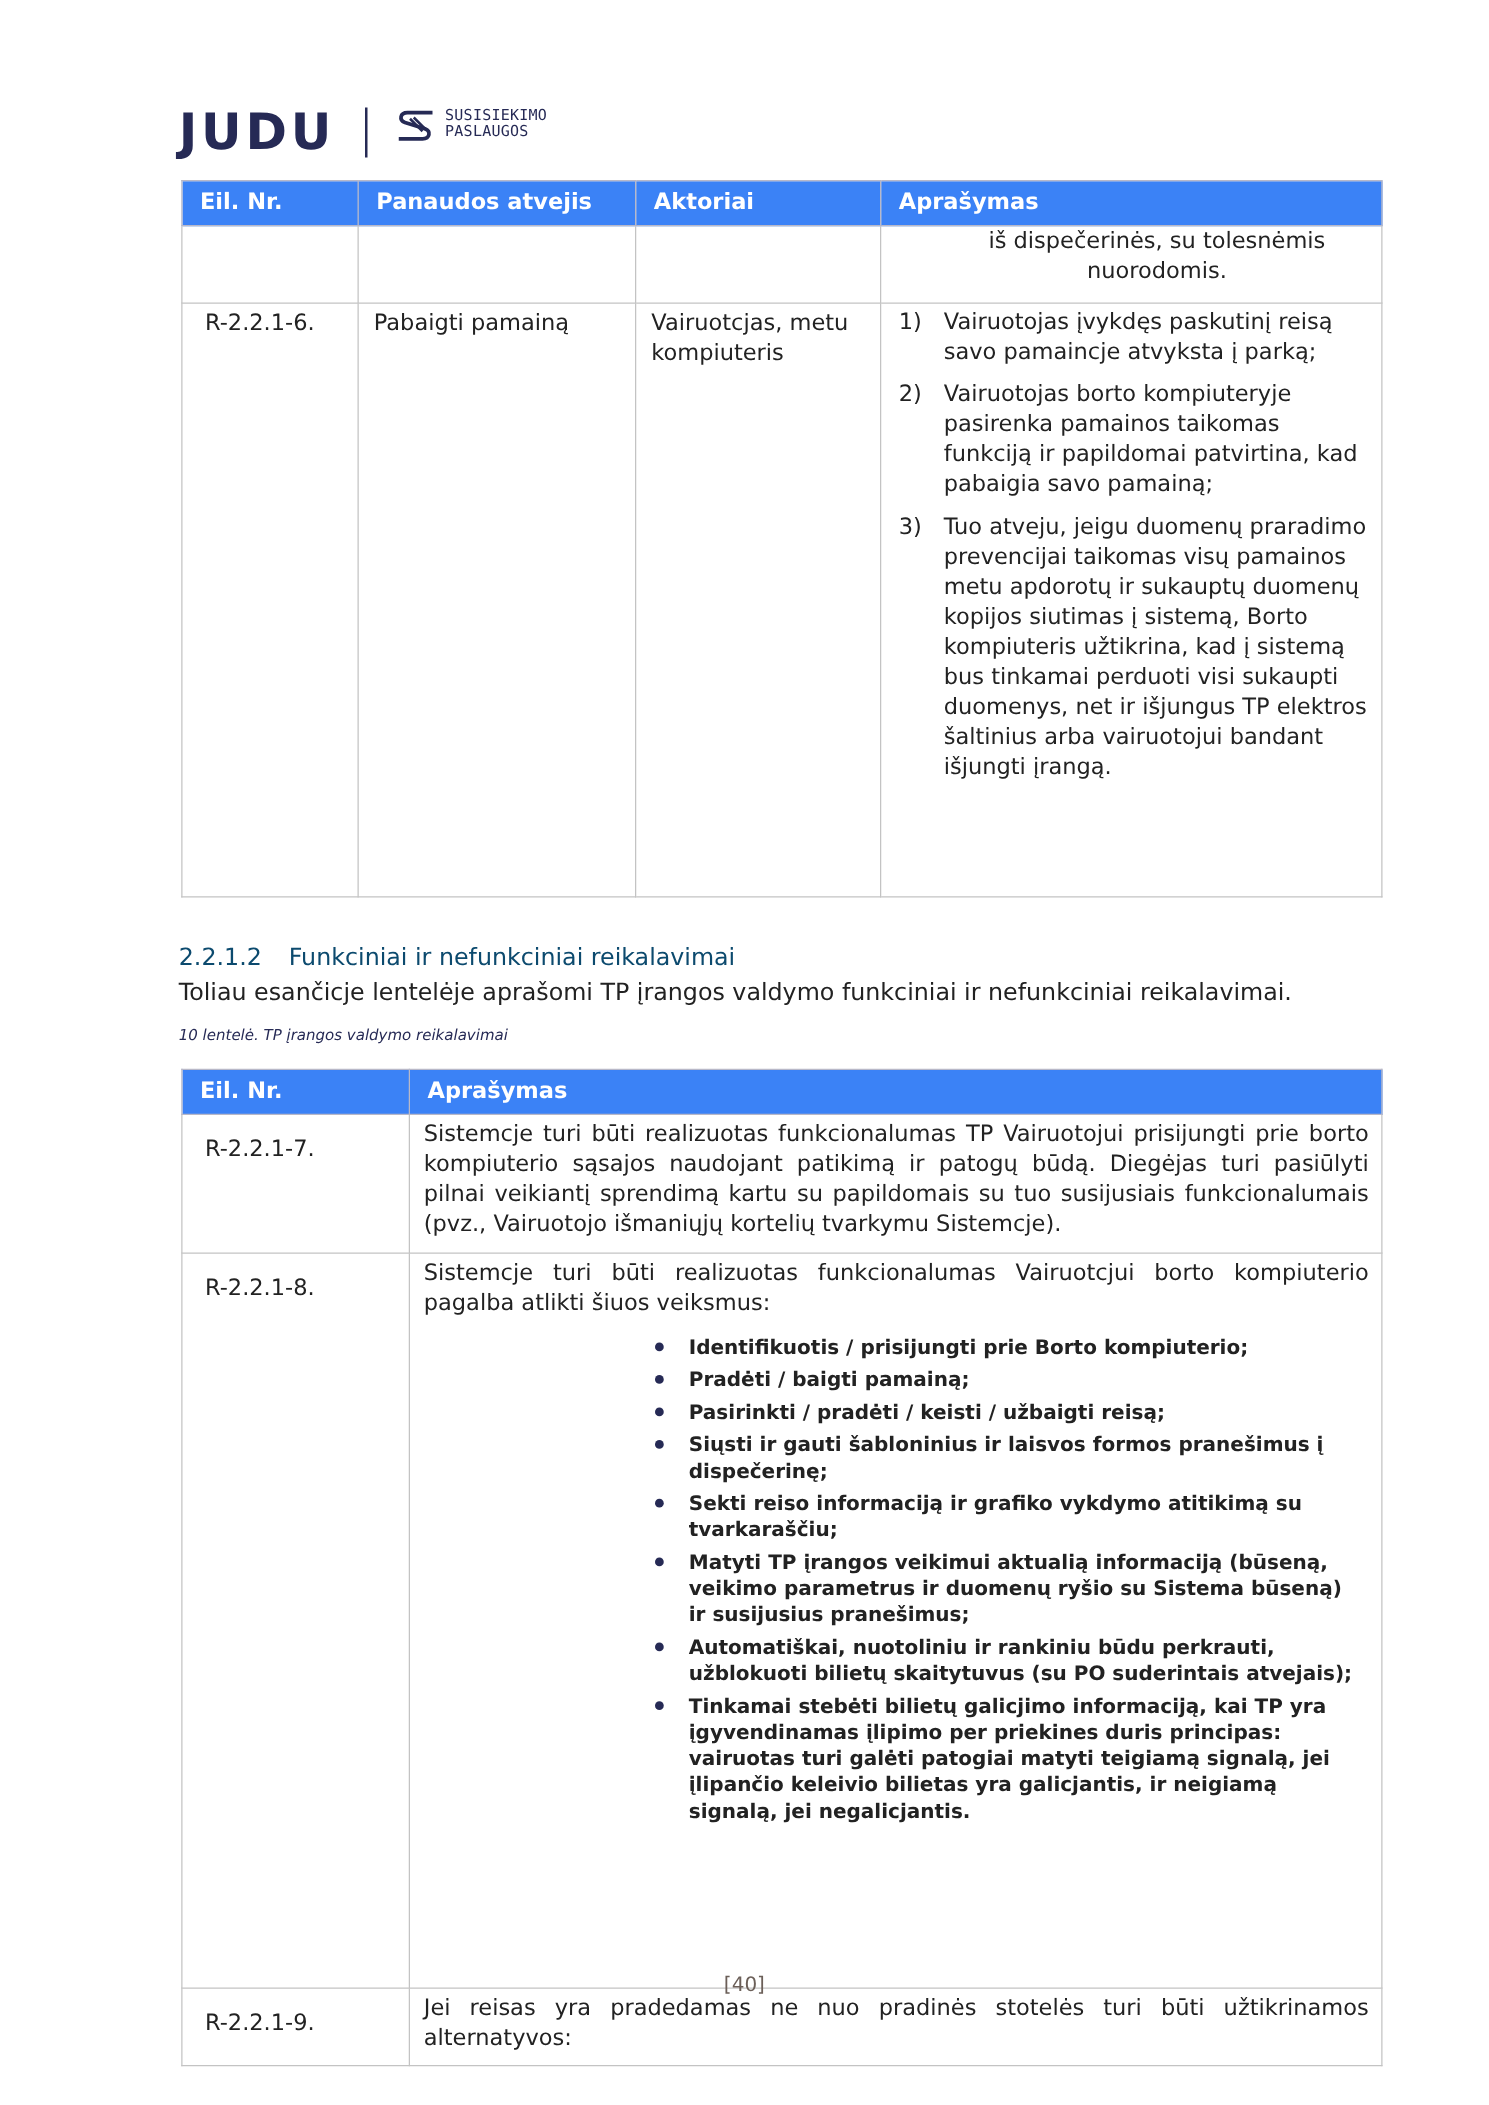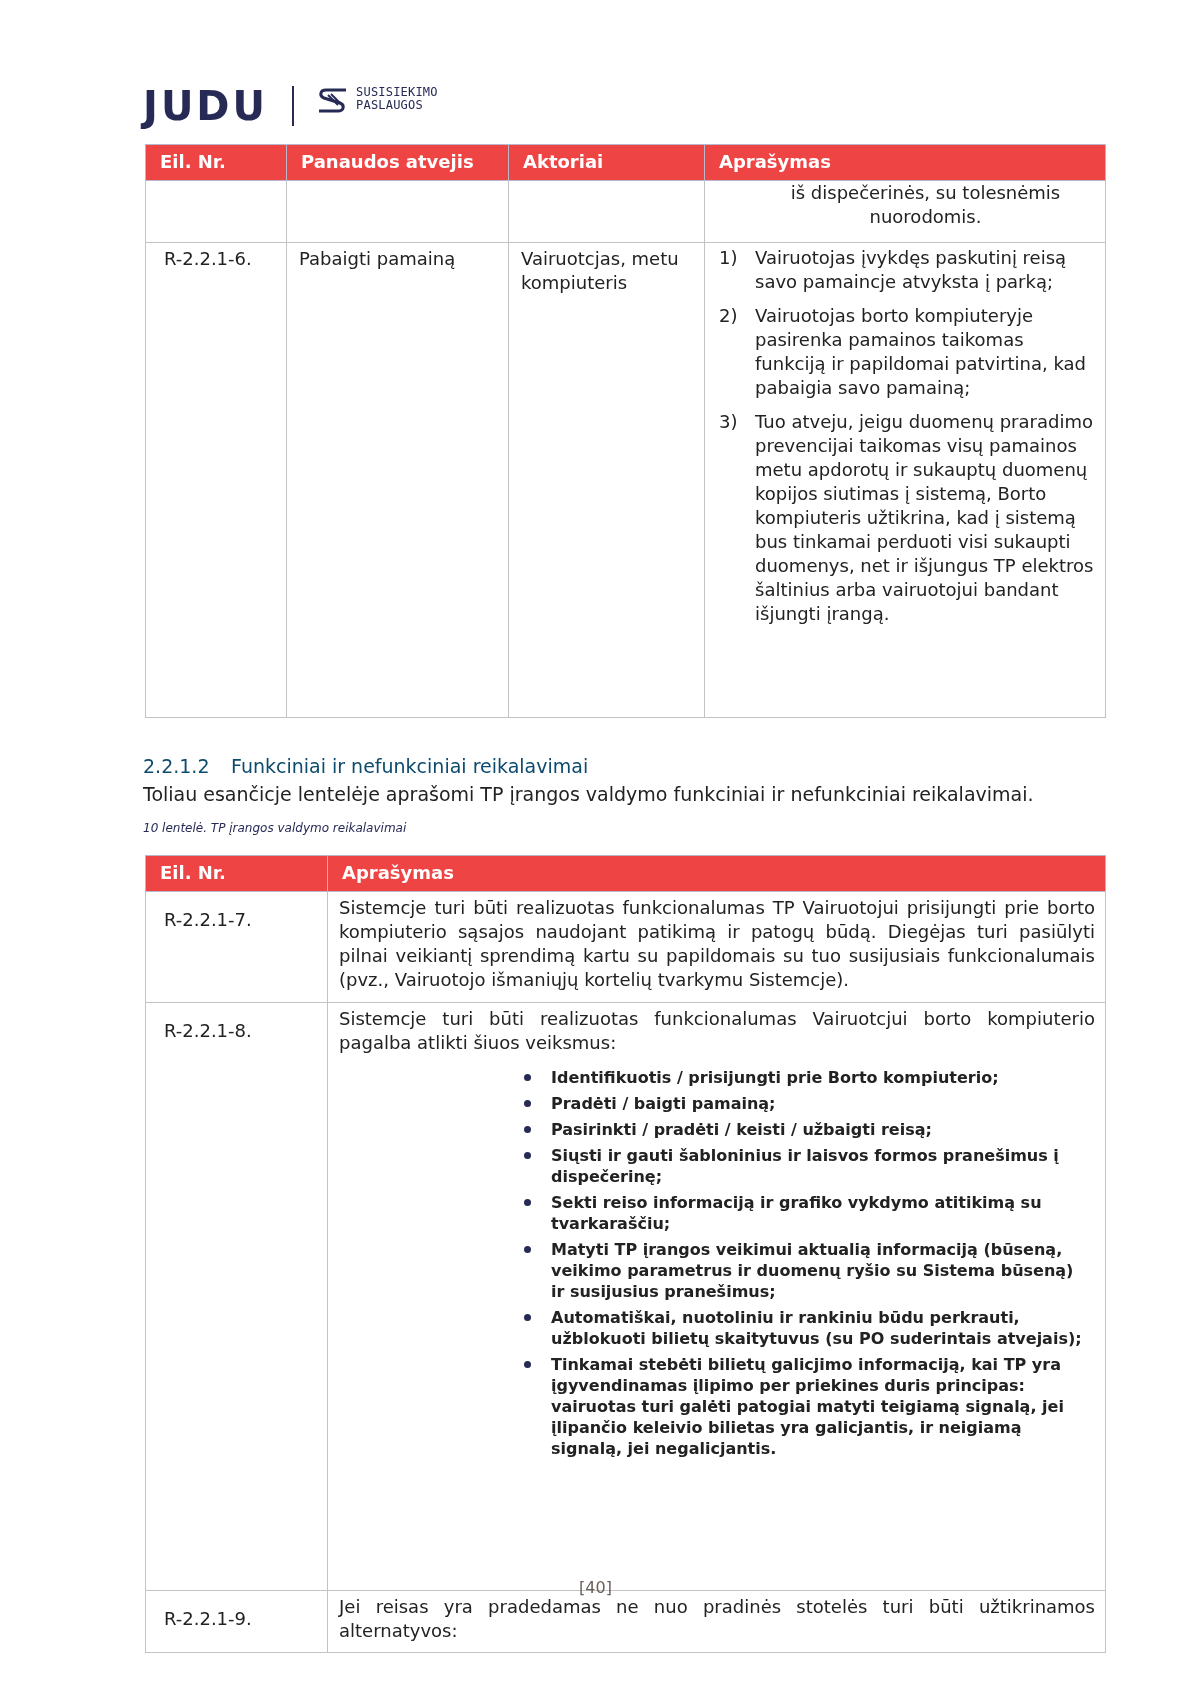--- a/index.html
+++ b/index.html
@@ -11,21 +11,21 @@
   .logo { left: 143px; top: 86px; height: 48px; display: flex; align-items: flex-start; }
   .logo-judu { font-family: "DejaVu Sans", sans-serif; font-weight: bold; font-size: 40px;
                letter-spacing: 3px; color: #262a55; line-height: 1; }
   .logo-sep { width: 2px; height: 40px; background: #262a55; margin: 0 22px 0 24px; }
   .logo-mark { width: 34px; height: 28px; margin-right: 6px; }
   .logo-text { font-family: "DejaVu Sans Mono", monospace; font-size: 12px; line-height: 13px;
                color: #262a55; letter-spacing: 0.2px; }
 
   table { border-collapse: collapse; table-layout: fixed; position: absolute; }
   th, td { border: 1px solid #c3c3c3; vertical-align: top; padding: 0; }
-  th { background: #ef4444; color: #ffffff; font-weight: bold; text-align: left;
+  th { background: #3b82f6; color: #ffffff; font-weight: bold; text-align: left;
        font-size: 18px; height: 36px; padding: 6px 0 0 14px; border-color: #b8b8c8; box-sizing: border-box; }
 
   
   #t1 { left: 145px; top: 144px; width: 960px; }
   #t1 td { font-size: 18px; line-height: 24px; color: #222; }
   .cell-id { padding: 4px 0 0 18px; }
   .cell-plain { padding: 4px 10px 0 12px; }
   .cont { padding: 0px 10px 0 51px; text-align: center; }
   .steps { list-style: none; margin: 0; padding: 0 10px 0 0; }
   .steps li { display: flex; margin-top: 10px; }

